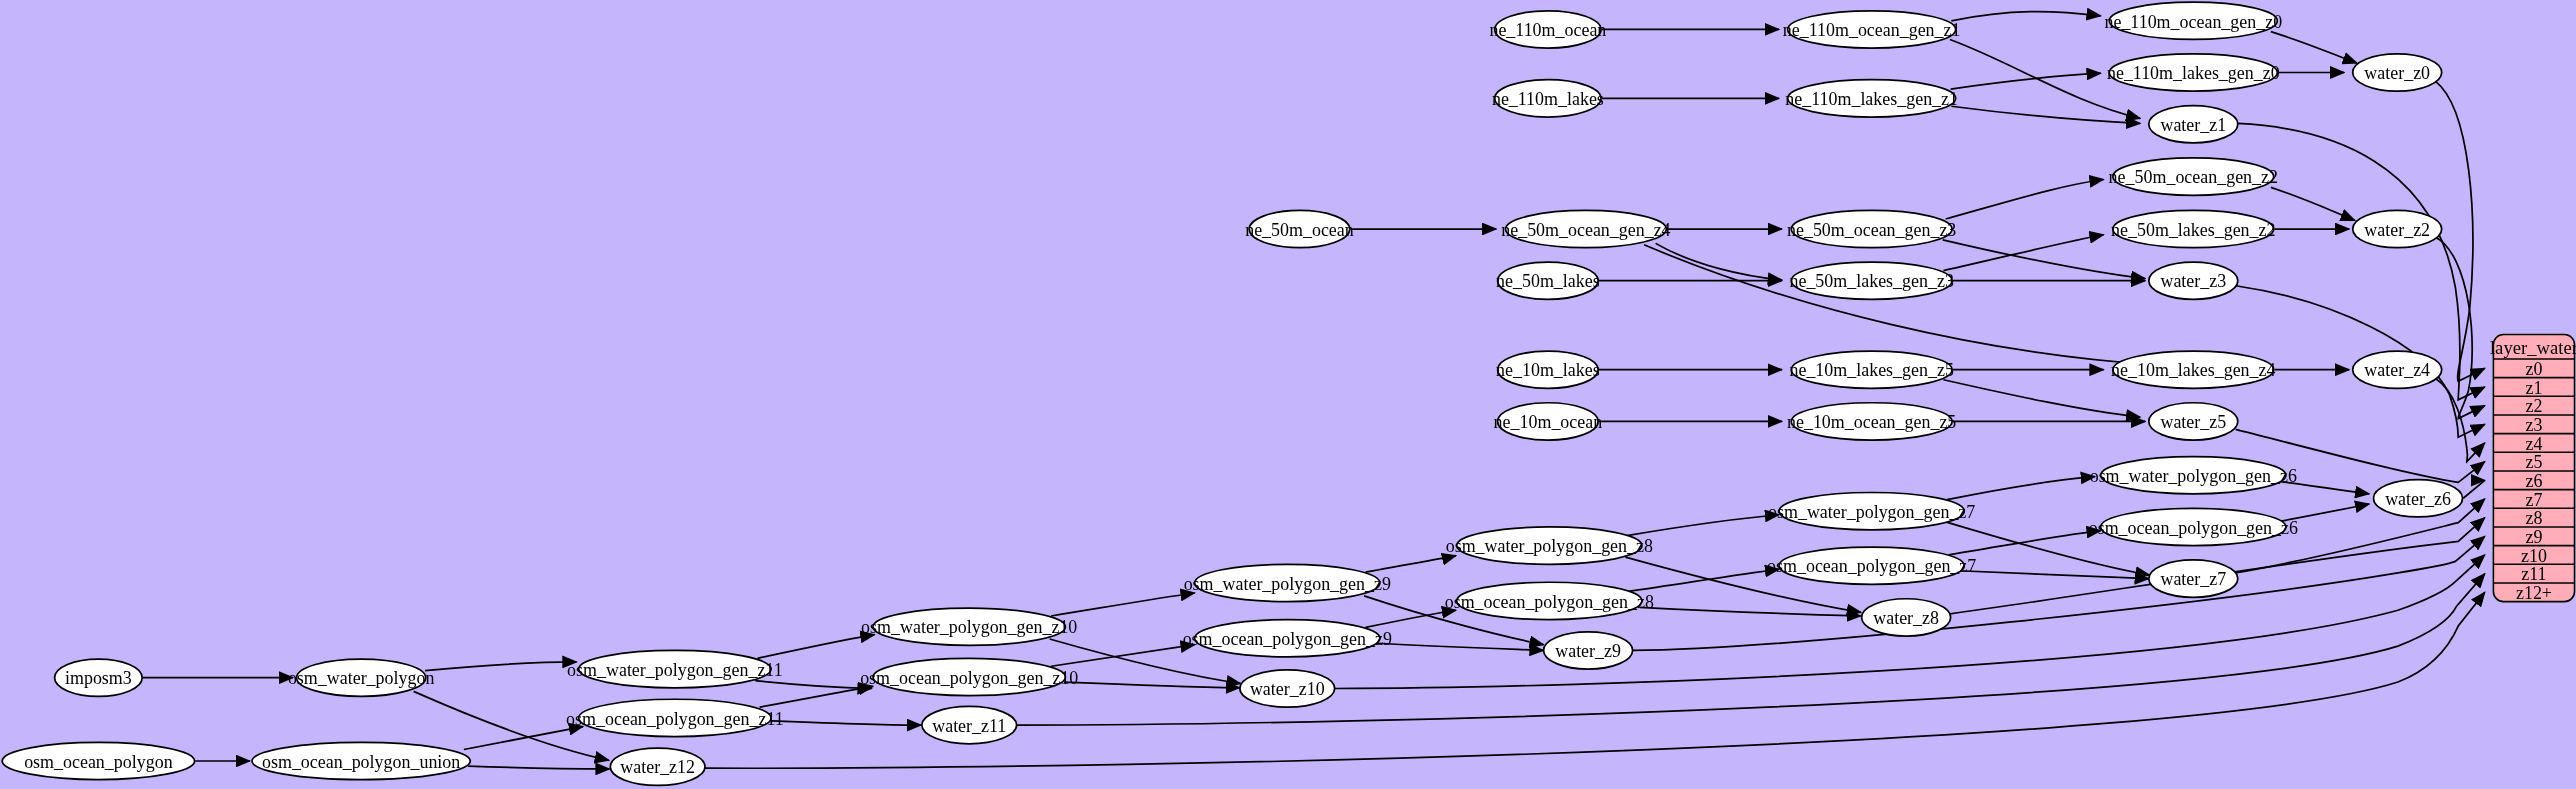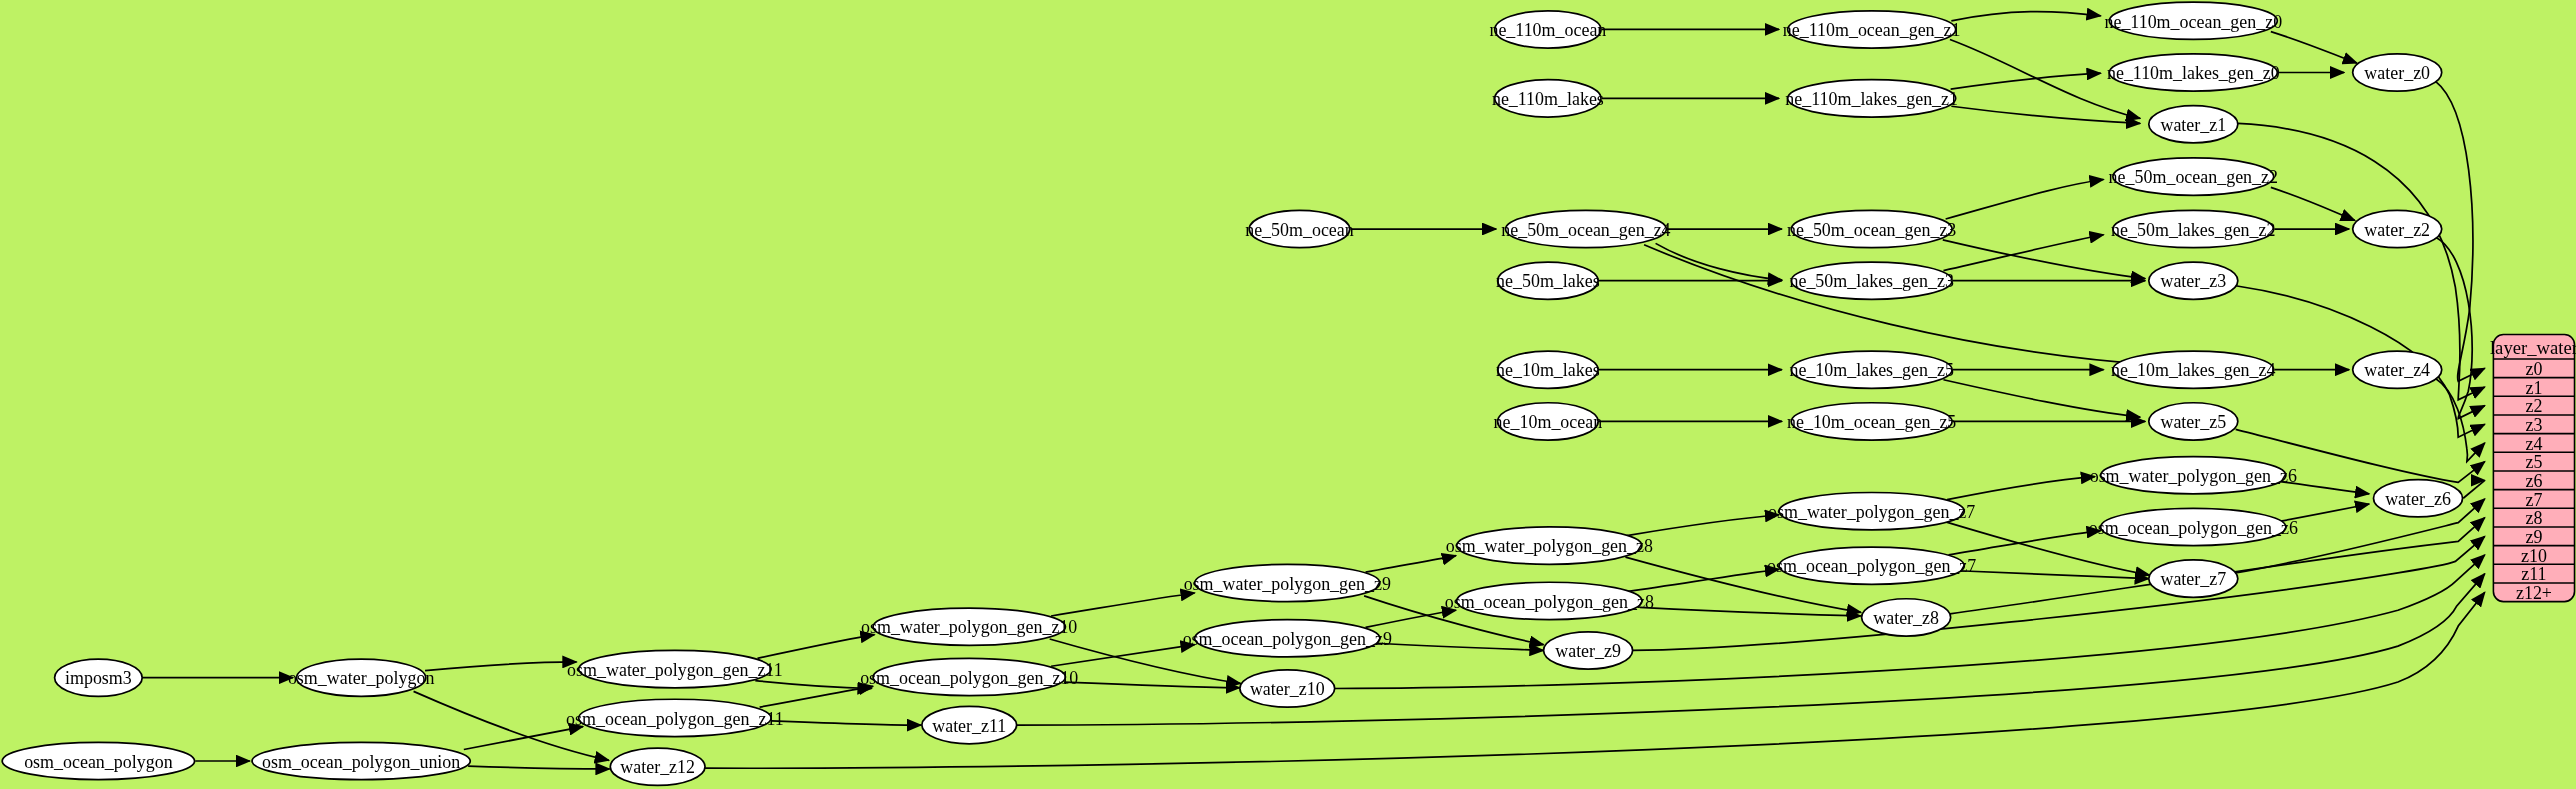--- a/index.html
+++ b/index.html
@@ -1,16 +1,16 @@
 <!DOCTYPE html>
 <html style="font-size:11.5px"><head>
 <meta charset="utf-8">
 <style>
   html,body{margin:0;padding:0;background:#ffffff;}
-  #root{position:relative;width:2576px;height:789px;background:#bef264;
+  #root{position:relative;width:2576px;height:789px;background:#c4b5fd;
         font-family:"Liberation Serif","DejaVu Serif",serif;}
   svg{display:block;}
   .ell{fill:#ffffff;stroke:#000000;stroke-width:2.4;}
   .nlabel{font-family:"Liberation Serif","DejaVu Serif",serif;font-size:25px;fill:#000000;
           text-anchor:middle;dominant-baseline:central;}
   .edge{fill:none;stroke:#000000;stroke-width:2.4;}
   .tbl-cell{fill:#ffaeb9;stroke:#000000;stroke-width:2.2;}
   .tbl-label{font-family:"Liberation Serif","DejaVu Serif",serif;font-size:25px;fill:#000000;
              text-anchor:middle;dominant-baseline:central;}
   .tbl-head{font-size:26px;}

